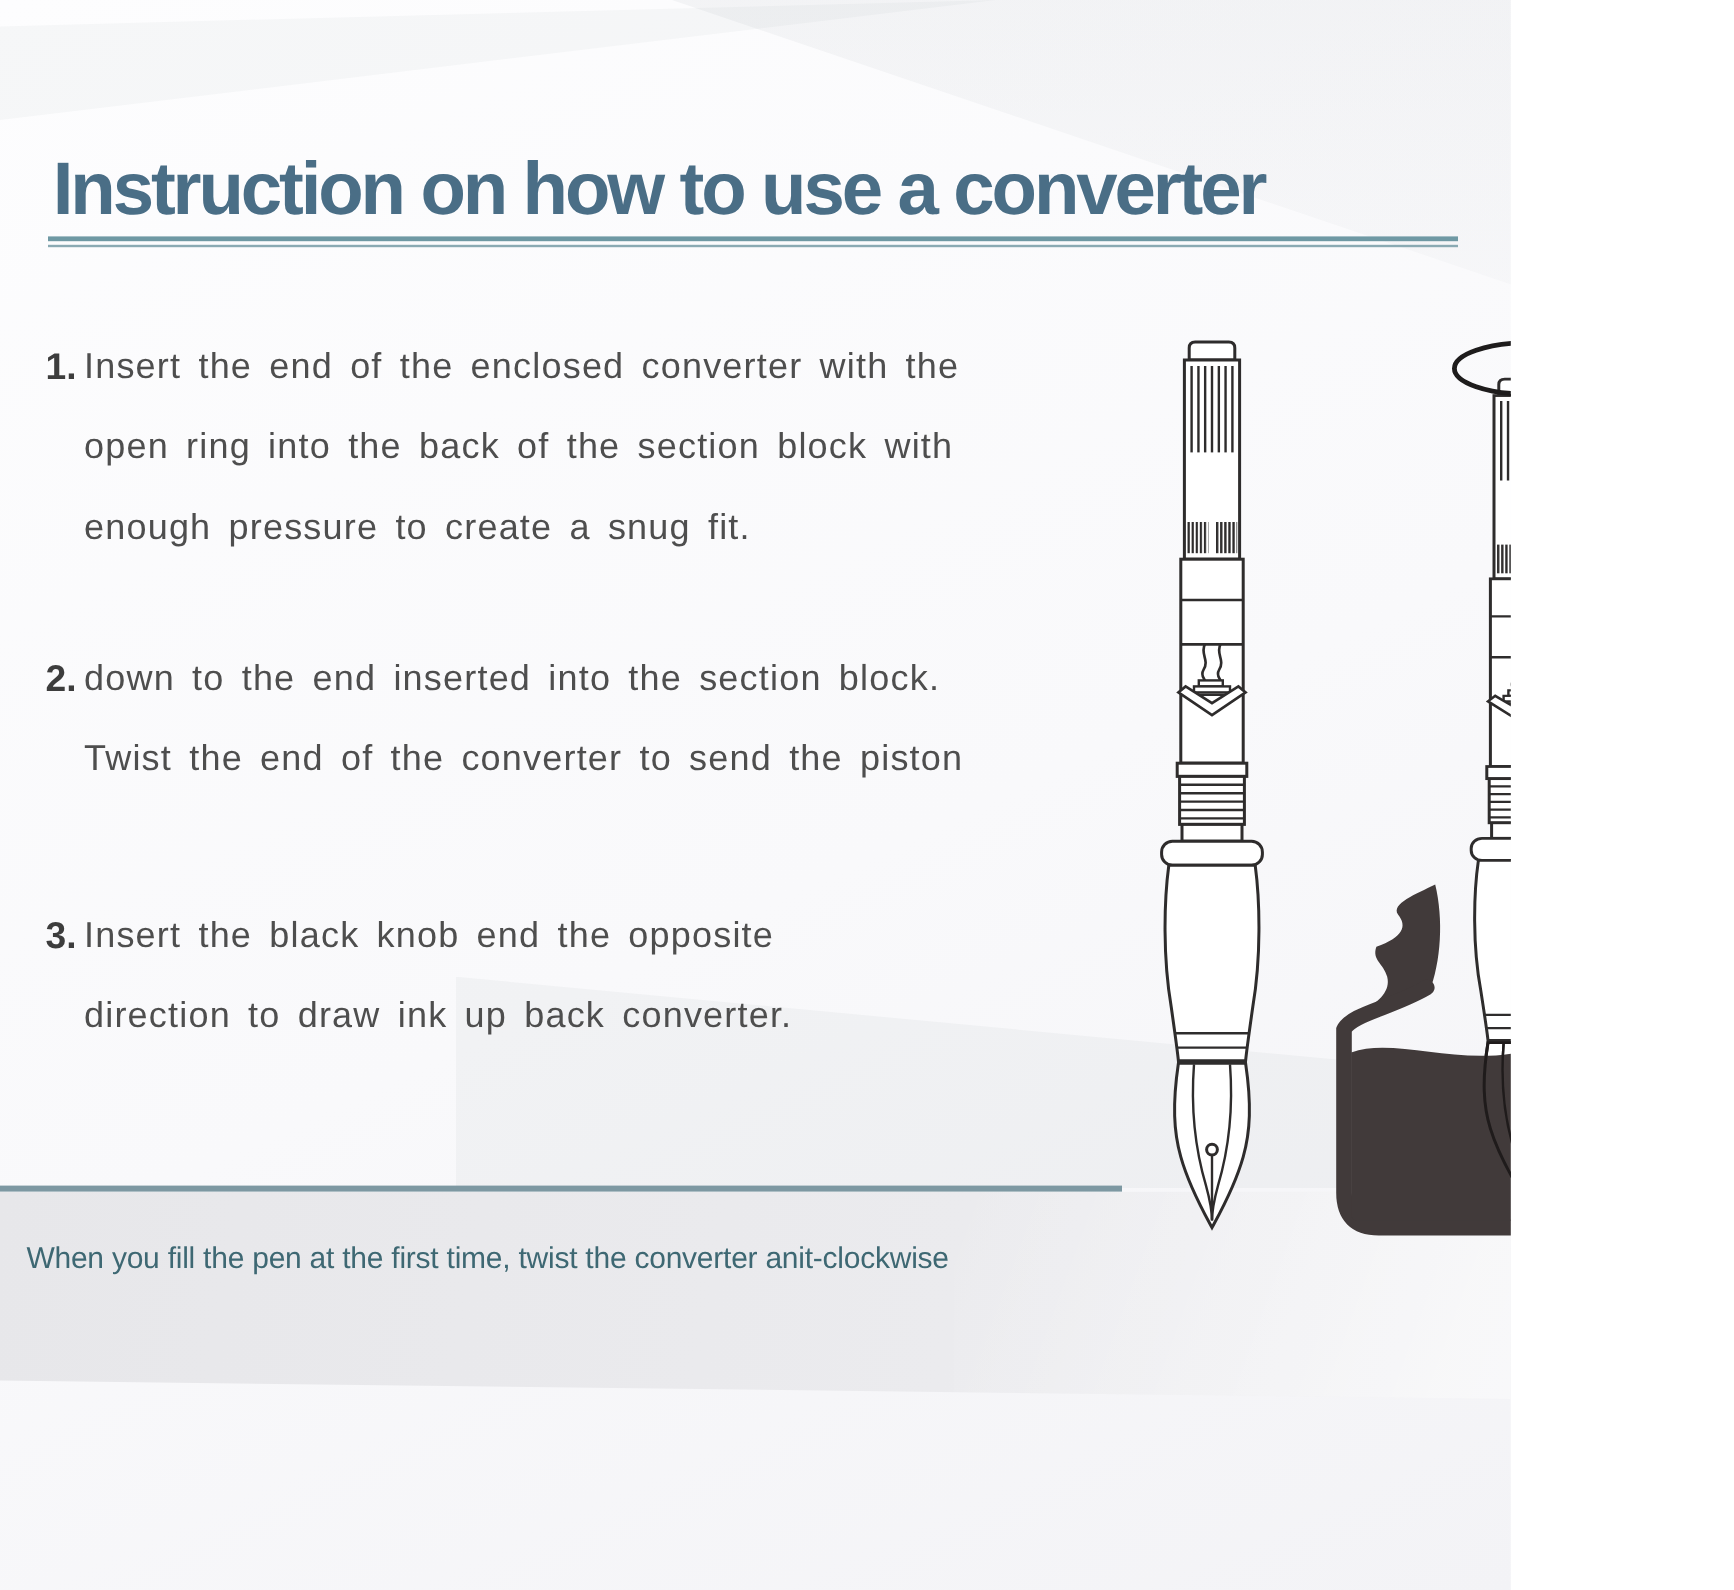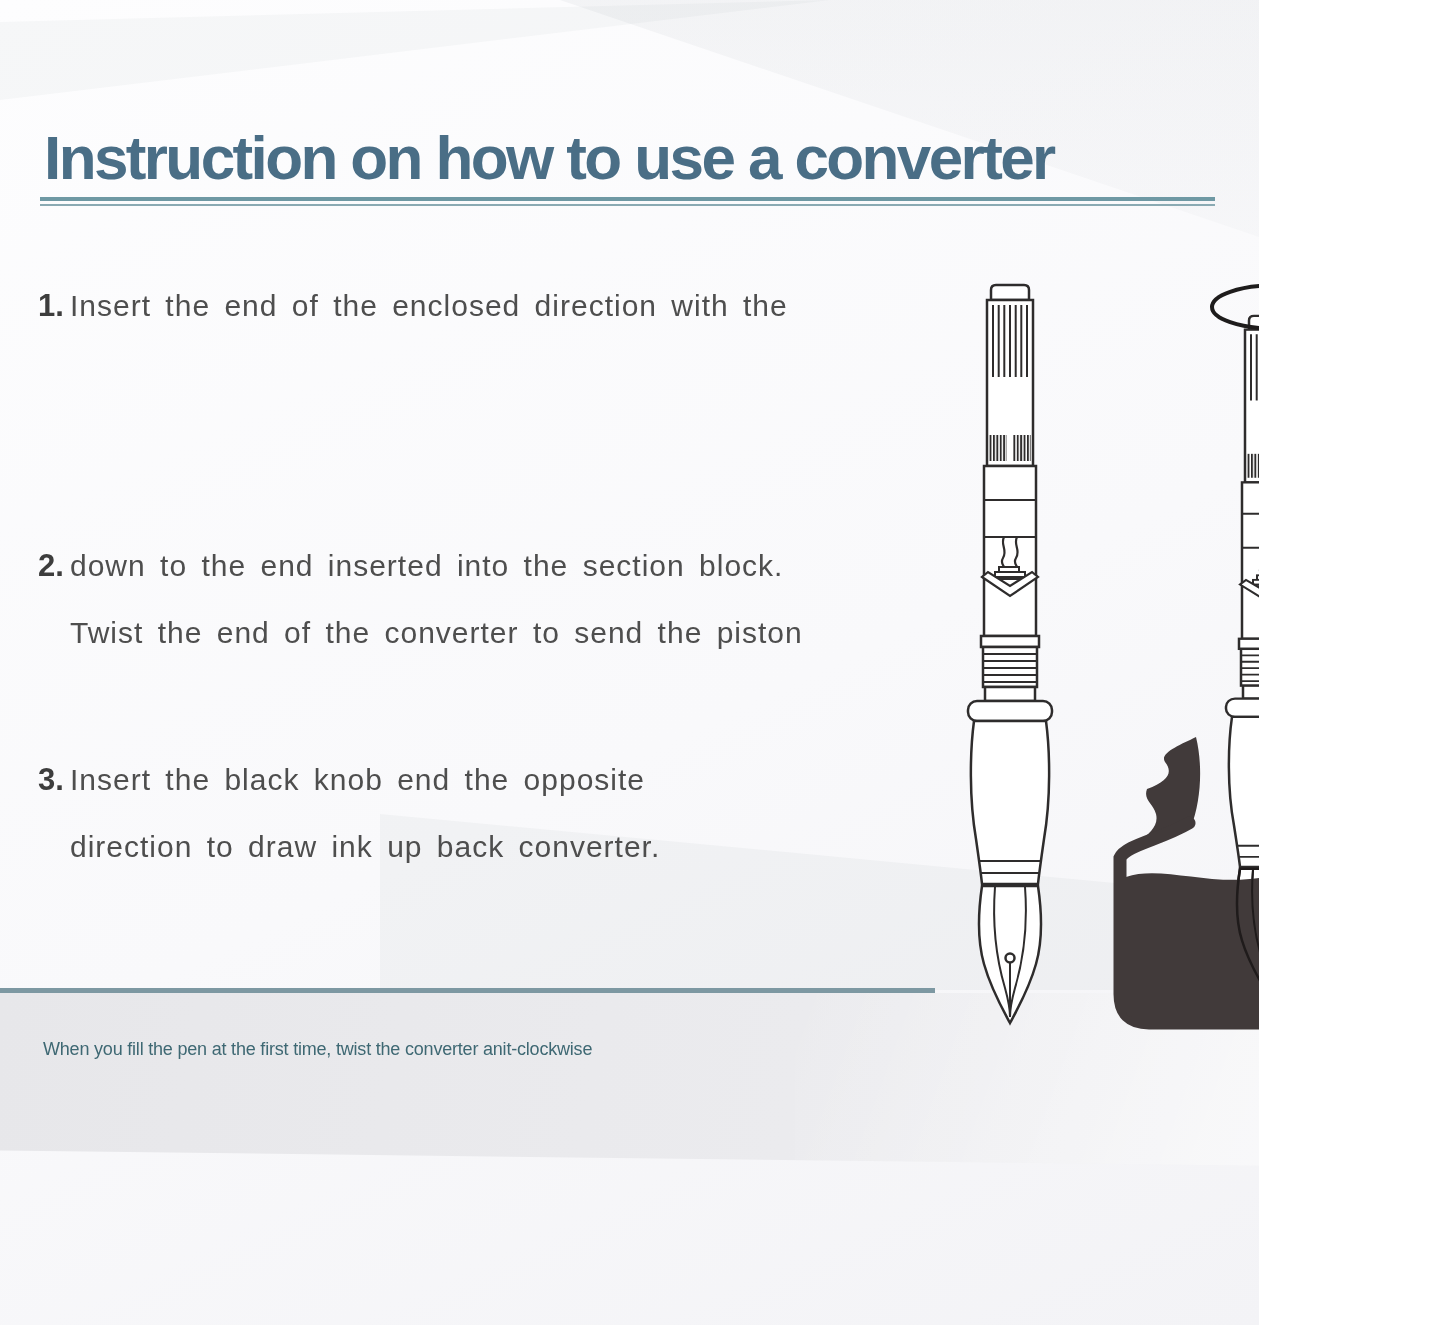--- a/index.html
+++ b/index.html
@@ -54,22 +54,22 @@
   }
   .step .num{
     font-weight:700;color:#3d3d3d;min-width:32px;line-height:67px;
     letter-spacing:0;word-spacing:0;font-size:31px;
   }
   .step .lines div{line-height:67px;white-space:nowrap;}
   .step-1{top:272px;}
   .step-2{top:532px;}
   .step-3{top:746px;}
   .footer-note{
-    position:absolute;left:43px;top:1026px;
-    color:#3e6873;font-size:18px;letter-spacing:-.2px;
+    position:absolute;left:22px;top:1026px;
+    color:#3e6873;font-size:25px;letter-spacing:-.2px;
   }
   .footer-note div{line-height:47px;white-space:nowrap;}
   .art{position:absolute;left:0;top:0;width:1445px;height:1325px;}
 </style>
 </head>
 <body>
 
 <div class="page">
 
   <div class="wedge wedge-top-left"></div>
@@ -78,21 +78,23 @@
   <div class="footer-band"></div>
   <div class="footer-rule"></div>
 
   <h1 class="page-title">Instruction on how to use a converter</h1>
   <div class="title-underline"></div>
 
   <div>
     <div class="step step-1">
       <div class="num">1.</div>
       <div class="lines">
-        <div>Insert the end of the enclosed direction with the</div>
+        <div>Insert the end of the enclosed converter with the</div>
+        <div>open ring into the back of the section block with</div>
+        <div>enough pressure to create a snug fit.</div>
       </div>
     </div>
     <div class="step step-2">
       <div class="num">2.</div>
       <div class="lines">
         <div>down to the end inserted into the section block.</div>
         <div>Twist the end of the converter to send the piston</div>
       </div>
     </div>
     <div class="step step-3">

